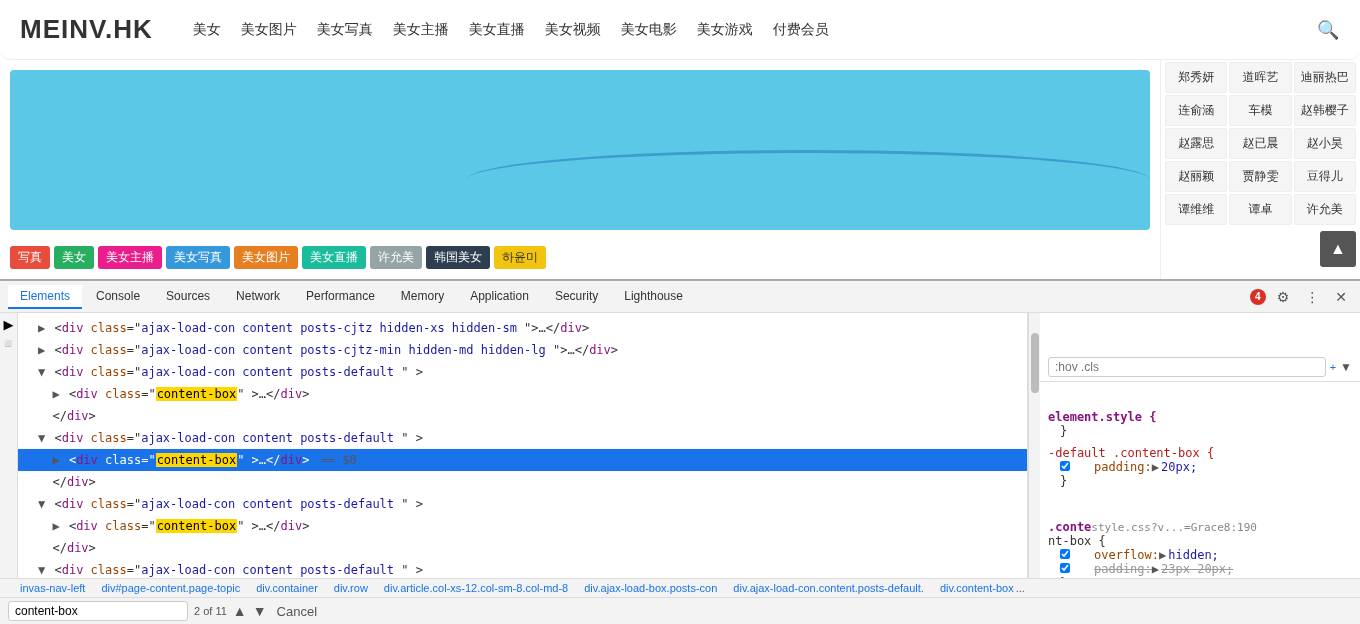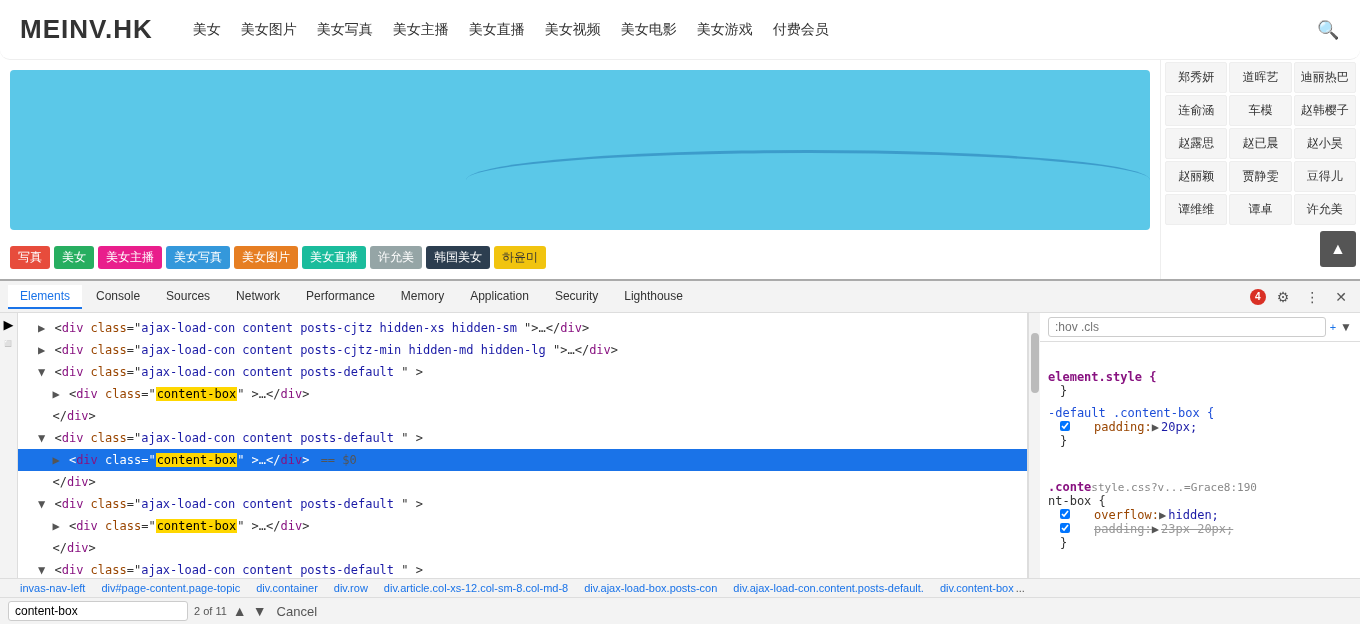--- a/index.html
+++ b/index.html
@@ -107,21 +107,21 @@
       display: flex; align-items: center; border-bottom: 1px solid #ddd; padding: 0 6px;
       background: #f3f3f3; height: 30px;
     }
     .styles-tab {
       padding: 4px 10px; font-size: 12px; cursor: pointer; color: #333; border-bottom: 2px solid transparent;
     }
     .styles-tab.active { color: #1a73e8; border-bottom: 2px solid #1a73e8; background: #fff; }
     .styles-tab-expand { margin-left: auto; font-size: 14px; cursor: pointer; color: #555; }
 
     .styles-filter-row {
-      display: flex; align-items: center; padding: 4px 8px; border-bottom: 1px solid #ddd; gap: 4px;
+      display: flex; align-items: center; padding: 4px 8px; border-bottom: 1px solid #ddd; gap: 4px; margin-top: 40px;
     }
     .styles-filter-input {
       flex: 1; border: 1px solid #ccc; border-radius: 3px; padding: 2px 6px; font-size: 12px; outline: none;
     }
     .filter-btn { background: none; border: none; cursor: pointer; font-size: 11px; color: #1a73e8; }
     .filter-btn2 { background: none; border: none; cursor: pointer; font-size: 12px; color: #555; }
 
     .styles-content { flex: 1; overflow-y: auto; padding: 4px 8px; font-family: 'Consolas', monospace; font-size: 12px; }
     .style-rule { margin-bottom: 8px; }
     .style-selector { color: #881280; font-weight: bold; margin-top: 24px; }
@@ -284,21 +284,21 @@
   <div class="style-rule">
     <div class="style-line">
               <span class="style-selector">element.style {</span>
             </div>
     <div class="style-line indent12">
               <span class="style-brace">}</span>
             </div>
   </div>
   <div class="style-rule">
     <div class="style-line">
-              <span style="color:#1d4ed8;">-default .content-box {</span>
+              <span style="color:#b91c1c;">-default .content-box {</span>
             </div>
     <div class="style-line indent12">
       <input type="checkbox" style="width: 10px; height: 10px;" checked="">
       <span class="style-prop">padding:</span>
       <span style="color:#555;margin-right:2px;">▶</span>
       <span class="style-val">20px;</span>
     </div>
     <div class="style-line indent12">
               <span class="style-brace">}</span>
             </div>

